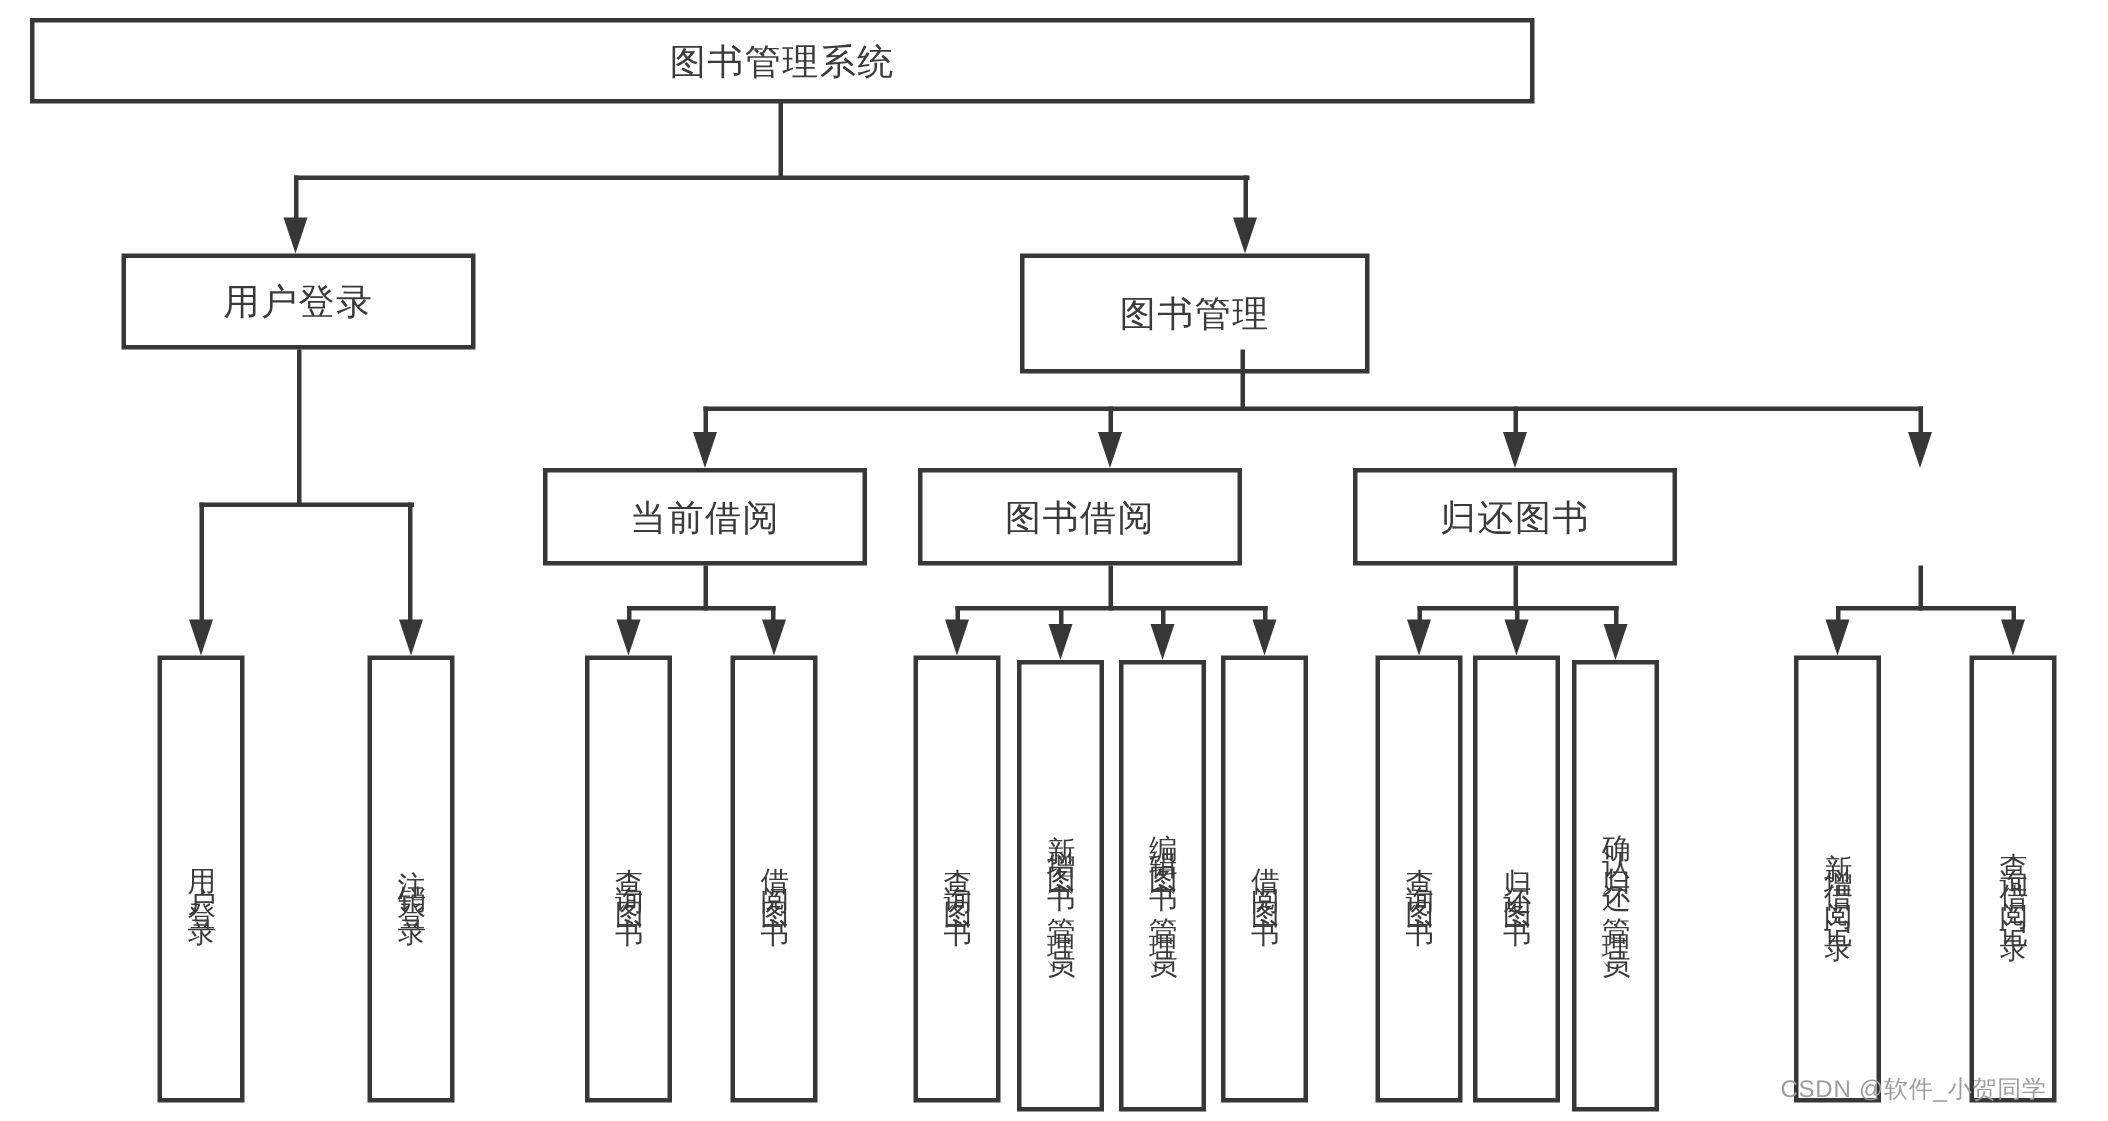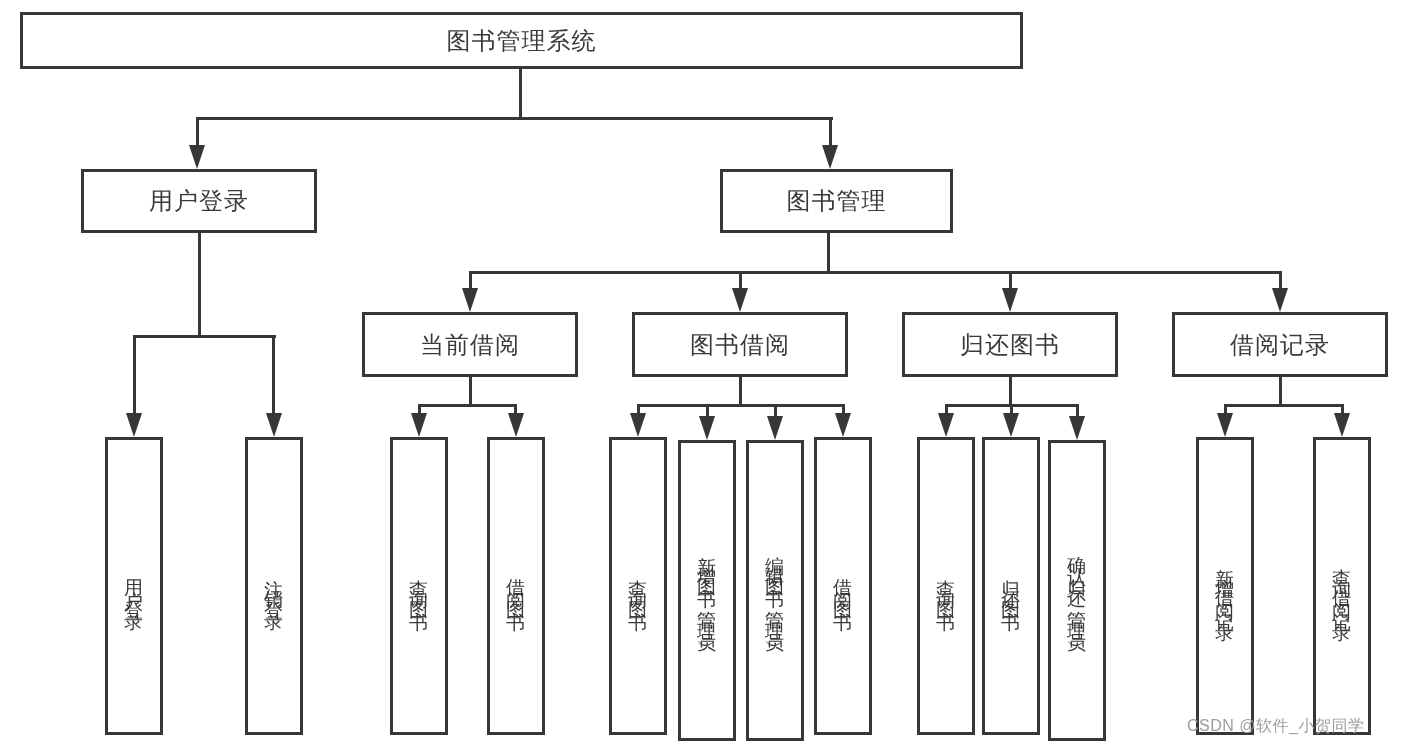--- a/index.html
+++ b/index.html
@@ -45,21 +45,21 @@
   <div class="vl" style="left:519px;top:68px;height:51px;"></div>
   <div class="hl" style="left:196px;top:117px;width:637px;"></div>
   <div class="vl" style="left:196px;top:117px;height:32px;"></div>
   <div class="ar" style="left:189px;top:145px;"></div>
   <div class="vl" style="left:829px;top:117px;height:32px;"></div>
   <div class="ar" style="left:822px;top:145px;"></div>
 
   <div class="hbox" style="left:81px;top:169px;width:236px;height:64px;">
     <span>用户登录</span>
   </div>
-  <div class="hbox" style="left:720px;top:169px;width:233px;height:64px;">
+  <div class="hbox" style="left:680px;top:169px;width:233px;height:80px;">
     <span>图书管理</span>
   </div>
 
   <div class="vl" style="left:198px;top:233px;height:104px;"></div>
   <div class="hl" style="left:133px;top:335px;width:143px;"></div>
   <div class="vl" style="left:133px;top:335px;height:83px;"></div>
   <div class="ar" style="left:126px;top:413px;"></div>
   <div class="vl" style="left:272px;top:335px;height:83px;"></div>
   <div class="ar" style="left:266px;top:413px;"></div>
 
@@ -70,28 +70,25 @@
   <div class="vl" style="left:739px;top:271px;height:21px;"></div>
   <div class="ar" style="left:732px;top:288px;"></div>
   <div class="vl" style="left:1009px;top:271px;height:21px;"></div>
   <div class="ar" style="left:1002px;top:288px;"></div>
   <div class="vl" style="left:1279px;top:271px;height:21px;"></div>
   <div class="ar" style="left:1272px;top:288px;"></div>
 
   <div class="hbox" style="left:362px;top:312px;width:216px;height:65px;">
     <span>当前借阅</span>
   </div>
-  <div class="hbox" style="left:632px;top:312px;width:216px;height:65px;">
+  <div class="hbox" style="left:612px;top:312px;width:216px;height:65px;">
     <span>图书借阅</span>
   </div>
   <div class="hbox" style="left:902px;top:312px;width:216px;height:65px;">
     <span>归还图书</span>
-  </div>
-  <div class="hbox" style="left:1172px;top:312px;width:216px;height:65px;">
-    <span>借阅记录</span>
   </div>
 
   <div class="vl" style="left:469px;top:377px;height:30px;"></div>
   <div class="hl" style="left:418px;top:404px;width:99px;"></div>
   <div class="vl" style="left:418px;top:404px;height:14px;"></div>
   <div class="ar" style="left:411px;top:413px;"></div>
   <div class="vl" style="left:514px;top:404px;height:14px;"></div>
   <div class="ar" style="left:508px;top:413px;"></div>
 
   <div class="vl" style="left:739px;top:377px;height:30px;"></div>

